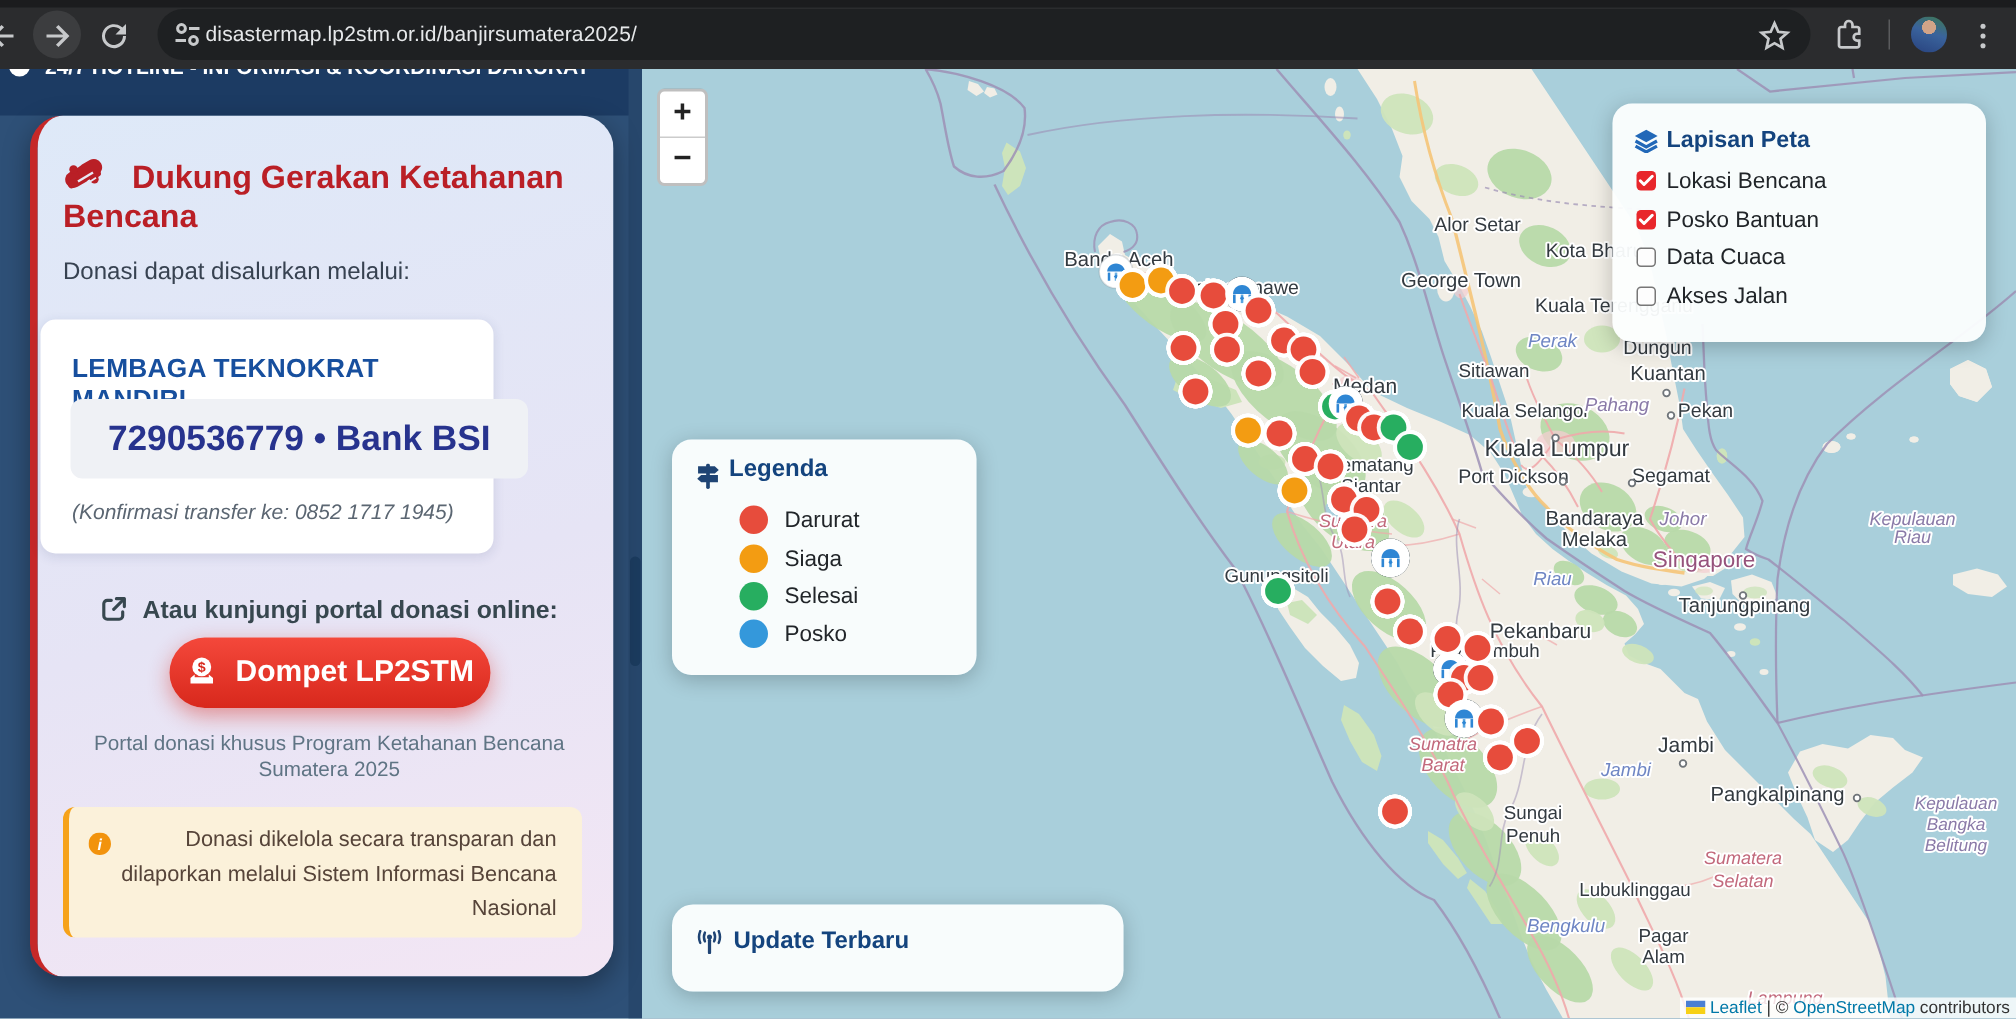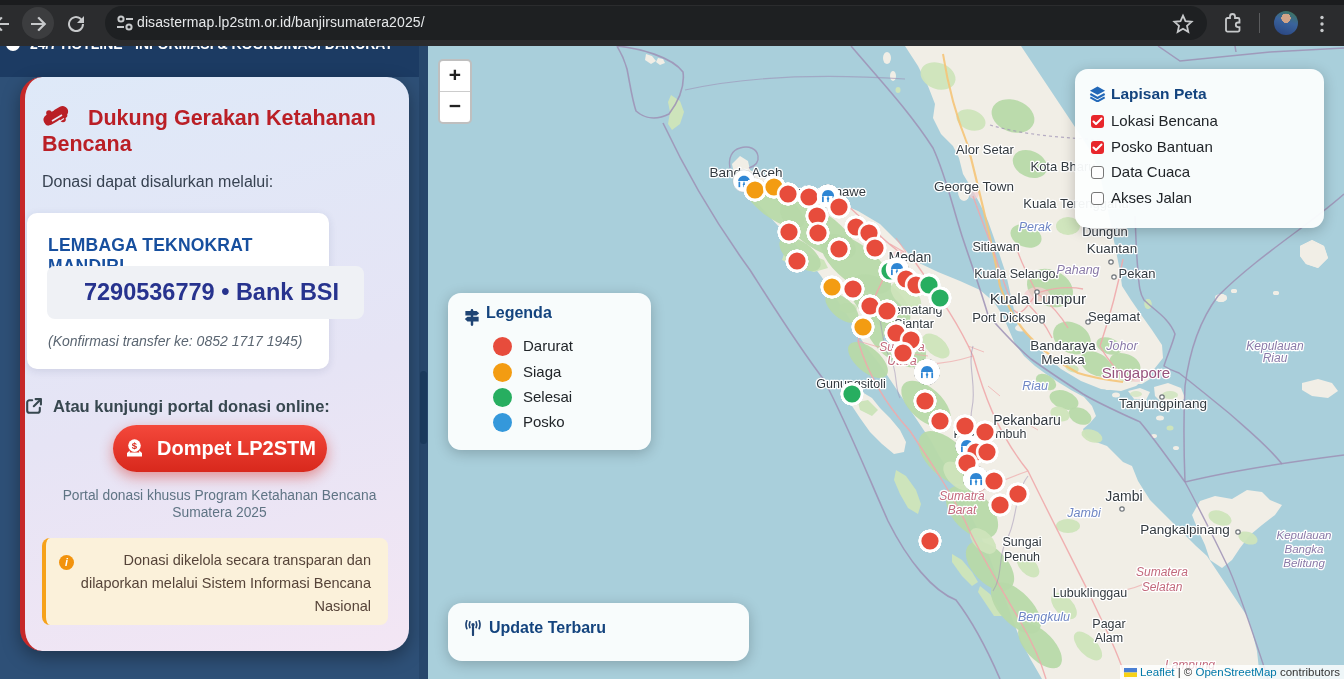--- a/index.html
+++ b/index.html
@@ -18,23 +18,23 @@
 #ticker{position:absolute;left:0;top:0;width:428px;height:31px;background:#1c3b63;overflow:hidden;}
 #tickertext{position:absolute;left:30px;top:-10px;color:#fff;font-weight:bold;font-size:14px;white-space:nowrap;}
 #tickerdot{position:absolute;left:6px;top:-9px;width:14px;height:14px;background:#fff;border-radius:50%;}
 #sbtrack{position:absolute;left:419px;top:0px;width:9px;height:633px;background:#27476c;}
 #sbthumb{position:absolute;left:420px;top:325px;width:7px;height:73px;border-radius:4px;background:#1b3b5e;}
 #card{position:absolute;left:8px;top:31px;width:389px;height:574px;border-radius:22px;border-left:5px solid #c62828;background:linear-gradient(165deg,#dee9f8 0%,#e6e4f5 55%,#f3e6f4 100%);box-shadow:0 6px 18px rgba(0,0,0,0.35);box-sizing:border-box;margin-left:12px;}
 #title{position:absolute;left:17px;top:28px;width:350px;font-size:21.5px;line-height:26px;font-weight:bold;color:#ba1f26;}
 #subt{position:absolute;left:17px;top:96px;font-size:16px;color:#374251;}
 #whitebox{position:absolute;left:2px;top:136px;width:302px;height:156px;background:#fff;border-radius:10px;box-shadow:0 2px 8px rgba(30,50,100,0.12);}
 #lembaga{position:absolute;left:21px;top:22px;font-size:17.5px;font-weight:bold;color:#174f9e;letter-spacing:0.2px;}
-#rekbox{position:absolute;left:20px;top:53px;width:305px;height:53px;background:#eff1f5;border-radius:8px;text-align:center;line-height:53px;font-size:23.5px;font-weight:bold;color:#27338e;padding-left:12px;}
+#rekbox{position:absolute;left:20px;top:53px;width:305px;height:53px;background:#eff1f5;border-radius:8px;text-align:center;line-height:53px;font-size:23.5px;font-weight:bold;color:#27338e;}
 #konfirm{position:absolute;left:21px;top:120px;font-size:14px;font-style:italic;color:#5b6672;}
-#ataurow{position:absolute;left:0px;top:320px;width:389px;text-align:left;font-size:16.5px;font-weight:bold;color:#37474f;}
+#ataurow{position:absolute;left:0px;top:320px;width:389px;text-align:center;font-size:16.5px;font-weight:bold;color:#37474f;}
 #donbtn{position:absolute;left:88px;top:348px;width:214px;height:47px;border-radius:24px;background:linear-gradient(180deg,#f4483b,#d8281c);box-shadow:0 5px 14px rgba(216,40,28,0.45);color:#fff;font-size:20px;font-weight:bold;text-align:center;line-height:47px;}
 #caption{position:absolute;left:0;top:410px;width:389px;text-align:center;font-size:13.8px;line-height:17px;color:#5f7484;}
 #yellowbox{position:absolute;left:17px;top:461px;width:346px;height:87px;background:#fbf1da;border-left:4px solid #f6a21a;border-radius:8px;box-sizing:border-box;}
 #ytext{position:absolute;left:13px;top:11px;width:312px;font-size:14.5px;line-height:23px;color:#564439;text-indent:27px;text-align:right;}
 #infoicon{position:absolute;left:13px;top:17px;width:15px;height:15px;}
 
 #map{position:absolute;left:428px;top:46px;width:916px;height:633px;background:#a9cfdb;overflow:hidden;}
 #zoomctl{position:absolute;left:10px;top:13px;width:30px;height:61px;background:#fff;border:2px solid rgba(0,0,0,0.25);border-radius:5px;}
 #zoomctl .zbtn{width:30px;height:30px;text-align:center;line-height:28px;font-size:21px;font-weight:bold;color:#222;}
 #zoomctl .zsep{height:1px;background:#ccc;}

